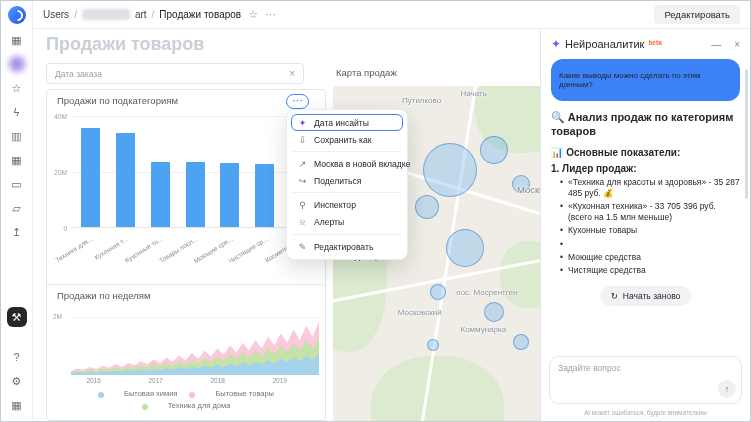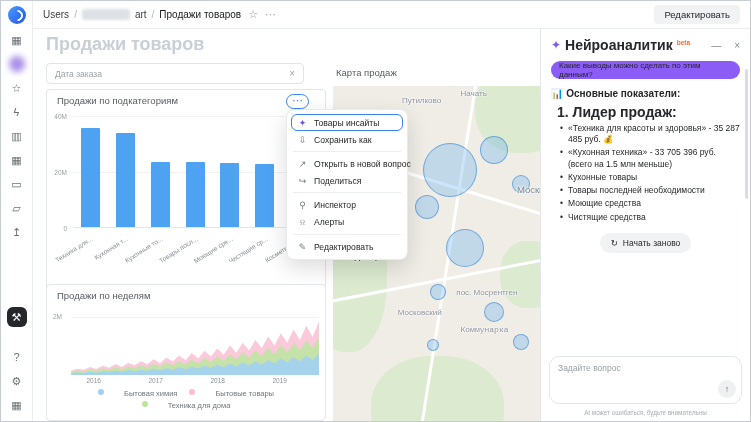--- a/index.html
+++ b/index.html
@@ -59,35 +59,35 @@
   .map-ctl{position:absolute;left:6px;top:135px;width:16px;height:16px;background:#fff;border-radius:4px;box-shadow:0 1px 3px rgba(0,0,0,.25);display:flex;align-items:center;justify-content:center;font-size:8px;color:#4a4f54;cursor:pointer}
   
   .chart2{left:13px;top:255px;width:280px;height:137px}
   .plot2{position:absolute;left:24px;top:18px;width:248px;height:72px;border-bottom:1px solid #e3e6e9}
   .plot2 svg{position:absolute;left:0;top:0}
   .ylab2{position:absolute;left:-18px;font-size:6.5px;color:#9aa0a6}
   .gridline2{position:absolute;left:0;right:0;height:1px;background:#f0f2f4}
   .xyears{position:absolute;left:24px;top:92px;width:248px;height:10px}
   .xyear{position:absolute;font-size:6.5px;color:#8a9197}
   .legend{position:absolute;left:0;right:0;top:104px;display:flex;flex-wrap:wrap;justify-content:center;column-gap:12px;row-gap:3px;font-size:7.5px;color:#6f767c;padding:0 20px}
-  .lg-item{display:flex;align-items:flex-start;gap:20px}
+  .lg-item{display:flex;align-items:flex-end;gap:20px}
   .lg-dot{width:6px;height:6px;border-radius:50%}
   
   .assistant{position:absolute;right:0;top:28px;width:210px;bottom:0;background:#fff;border-left:1px solid #e4e7ea;display:flex;flex-direction:column;z-index:8}
   .as-header{display:flex;align-items:center;gap:4px;padding:8px 10px 6px}
   .as-ico{color:#7b5cf5;font-size:12px}
-  .as-title{font-size:14px;font-weight:700}
+  .as-title{font-size:11px;font-weight:400}
   .beta{font-size:6.5px;color:#fc6a2f;font-weight:700;align-self:flex-start;margin-top:2px}
   .as-spacer{flex:1}
   .as-min,.as-close{color:#83898f;font-size:10px;margin-left:9px;cursor:pointer}
   .as-body{flex:1;overflow:hidden;padding:2px 10px 4px}
-  .chip{background:#8b5cf6;border-radius:12px;padding:0 8px;font-size:8px;display:inline-block;margin-bottom:9px;cursor:pointer}
+  .chip{background:#3b82f6;border-radius:12px;padding:12px 8px;font-size:8px;display:inline-block;margin-bottom:9px;cursor:pointer}
   .as-h1{font-size:11px;font-weight:700;line-height:1.3;margin-bottom:8px}
   .as-h2{font-size:10px;font-weight:700;margin-bottom:5px}
-  .as-sec-title{font-size:14px;font-weight:700;margin:5px 6px 3px}
+  .as-sec-title{font-size:10px;font-weight:700;margin:5px 0 3px}
   .as-bullet{display:flex;gap:5px;font-size:8.5px;line-height:1.32;margin:2px 0 2px 9px}
   .as-bullet .dot{flex:0 0 auto}
   .restart{display:flex;gap:5px;align-items:center;margin:10px auto 0;background:#f1f2f4;border:none;border-radius:13px;padding:5px 11px;font-size:8.5px;color:#26272b;font-family:inherit;cursor:pointer}
   .as-inputbox{position:relative;margin:6px 8px 2px;border:1px solid #e3e6e9;border-radius:10px;height:48px;flex:0 0 auto}
   .as-inputbox textarea{width:100%;height:100%;border:none;resize:none;outline:none;border-radius:10px;padding:6px 8px;font-family:"Liberation Sans",sans-serif;font-size:8.5px;color:#26272b}
   .as-inputbox textarea::placeholder{color:#9aa1a8}
   .send{position:absolute;right:5px;bottom:5px;width:18px;height:18px;border-radius:50%;background:#eef0f2;border:none;color:#6f767c;font-size:9px;cursor:pointer;display:flex;align-items:center;justify-content:center}
   .as-footer{font-size:6.3px;color:#a8aeb5;text-align:center;padding:3px 0 5px}
   .as-scrollthumb{position:absolute;right:2px;top:40px;width:3px;height:130px;background:#d9dde1;border-radius:2px;cursor:pointer}
 </style>
@@ -154,21 +154,21 @@
         <div class="bubble" style="left: 90%; top: 76%; width: 16px; height: 16px;"></div>
         <div class="bubble" style="left: 48%; top: 77%; width: 12px; height: 12px;"></div>
       </div>
     <div>
         <div class="map-label" style="left: 33%; top: 3%;">Путилково</div>
         <div class="map-label" style="left: 61%; top: 1%;">Начать</div>
         <div class="map-label big" style="left: 88%; top: 29%;">Москва</div>
         <div class="map-label bold" style="left: 7%; top: 49%;">Одинцово</div>
         <div class="map-label" style="left: 59%; top: 60%;">пос. Мосрентген</div>
         <div class="map-label" style="left: 31%; top: 66%;">Московский</div>
-        <div class="map-label" style="left: 61%; top: 71%; font-family: Liberation Mono, monospace;">Коммунарка</div>
+        <div class="map-label" style="left: 61%; top: 71%;">Коммунарка</div>
       </div>
     <div class="map-ctl">
         <span>▤</span>
       </div>
   </div>
 
   <section class="card chart1">
     <div class="card-title">Продажи по подкатегориям</div>
     <button class="dots-btn">
         <span>⋯</span>
@@ -230,30 +230,30 @@
           <span class="lg-dot" style="background: rgb(187, 230, 160);"></span>
           <span>Техника для дома</span>
         </span>
       </div>
   </section>
 
   <div class="context-menu">
     <div class="menu-items">
         <div class="menu-item focused">
           <span class="mi-icon">✦</span>
-          <span class="mi-label">Товары инсайты</span>
+          <span class="mi-label">Дата инсайты</span>
         </div>
         <div class="menu-item">
           <span class="mi-icon">⇩</span>
           <span class="mi-label">Сохранить как</span>
         </div>
         <div class="menu-divider"></div>
         <div class="menu-item">
           <span class="mi-icon">↗</span>
-          <span class="mi-label">Открыть в новой вопрос</span>
+          <span class="mi-label">Москва в новой вкладке</span>
         </div>
         <div class="menu-item">
           <span class="mi-icon">↪</span>
           <span class="mi-label">Поделиться</span>
         </div>
         <div class="menu-divider"></div>
         <div class="menu-item">
           <span class="mi-icon">⚲</span>
           <span class="mi-label">Инспектор</span>
         </div>
@@ -274,41 +274,41 @@
   <div class="as-header">
     <span class="as-ico">✦</span>
     <span class="as-title">Нейроаналитик</span>
     <span class="beta">beta</span>
     <span class="as-spacer"></span>
     <span class="as-min">—</span>
     <span class="as-close">×</span>
   </div>
   <div class="as-body">
     <div class="chip">Какие выводы можно сделать по этим данным?</div>
+    <div class="as-h1">🔍 Анализ продаж по категориям товаров</div>
     <div class="as-h2">📊 Основные показатели:</div>
     <div>
         <div class="as-sec">
           <div class="as-sec-title">1. Лидер продаж:</div>
           <div class="as-bullet">
             <span class="dot">•</span>
             <span>«Техника для красоты и здоровья» - 35 287 485 руб. 💰</span>
           </div>
           <div class="as-bullet">
             <span class="dot">•</span>
             <span>«Кухонная техника» - 33 705 396 руб. (всего на 1.5 млн меньше)</span>
           </div>
         </div>
         <div class="as-sec">
           <div class="as-bullet">
             <span class="dot">•</span>
             <span>Кухонные товары</span>
           </div>
           <div class="as-bullet">
             <span class="dot">•</span>
-            <span>Товары последней необходимости</span>
           </div>
           <div class="as-bullet">
             <span class="dot">•</span>
             <span>Моющие средства</span>
           </div>
           <div class="as-bullet">
             <span class="dot">•</span>
             <span>Чистящие средства</span>
           </div>
         </div>

